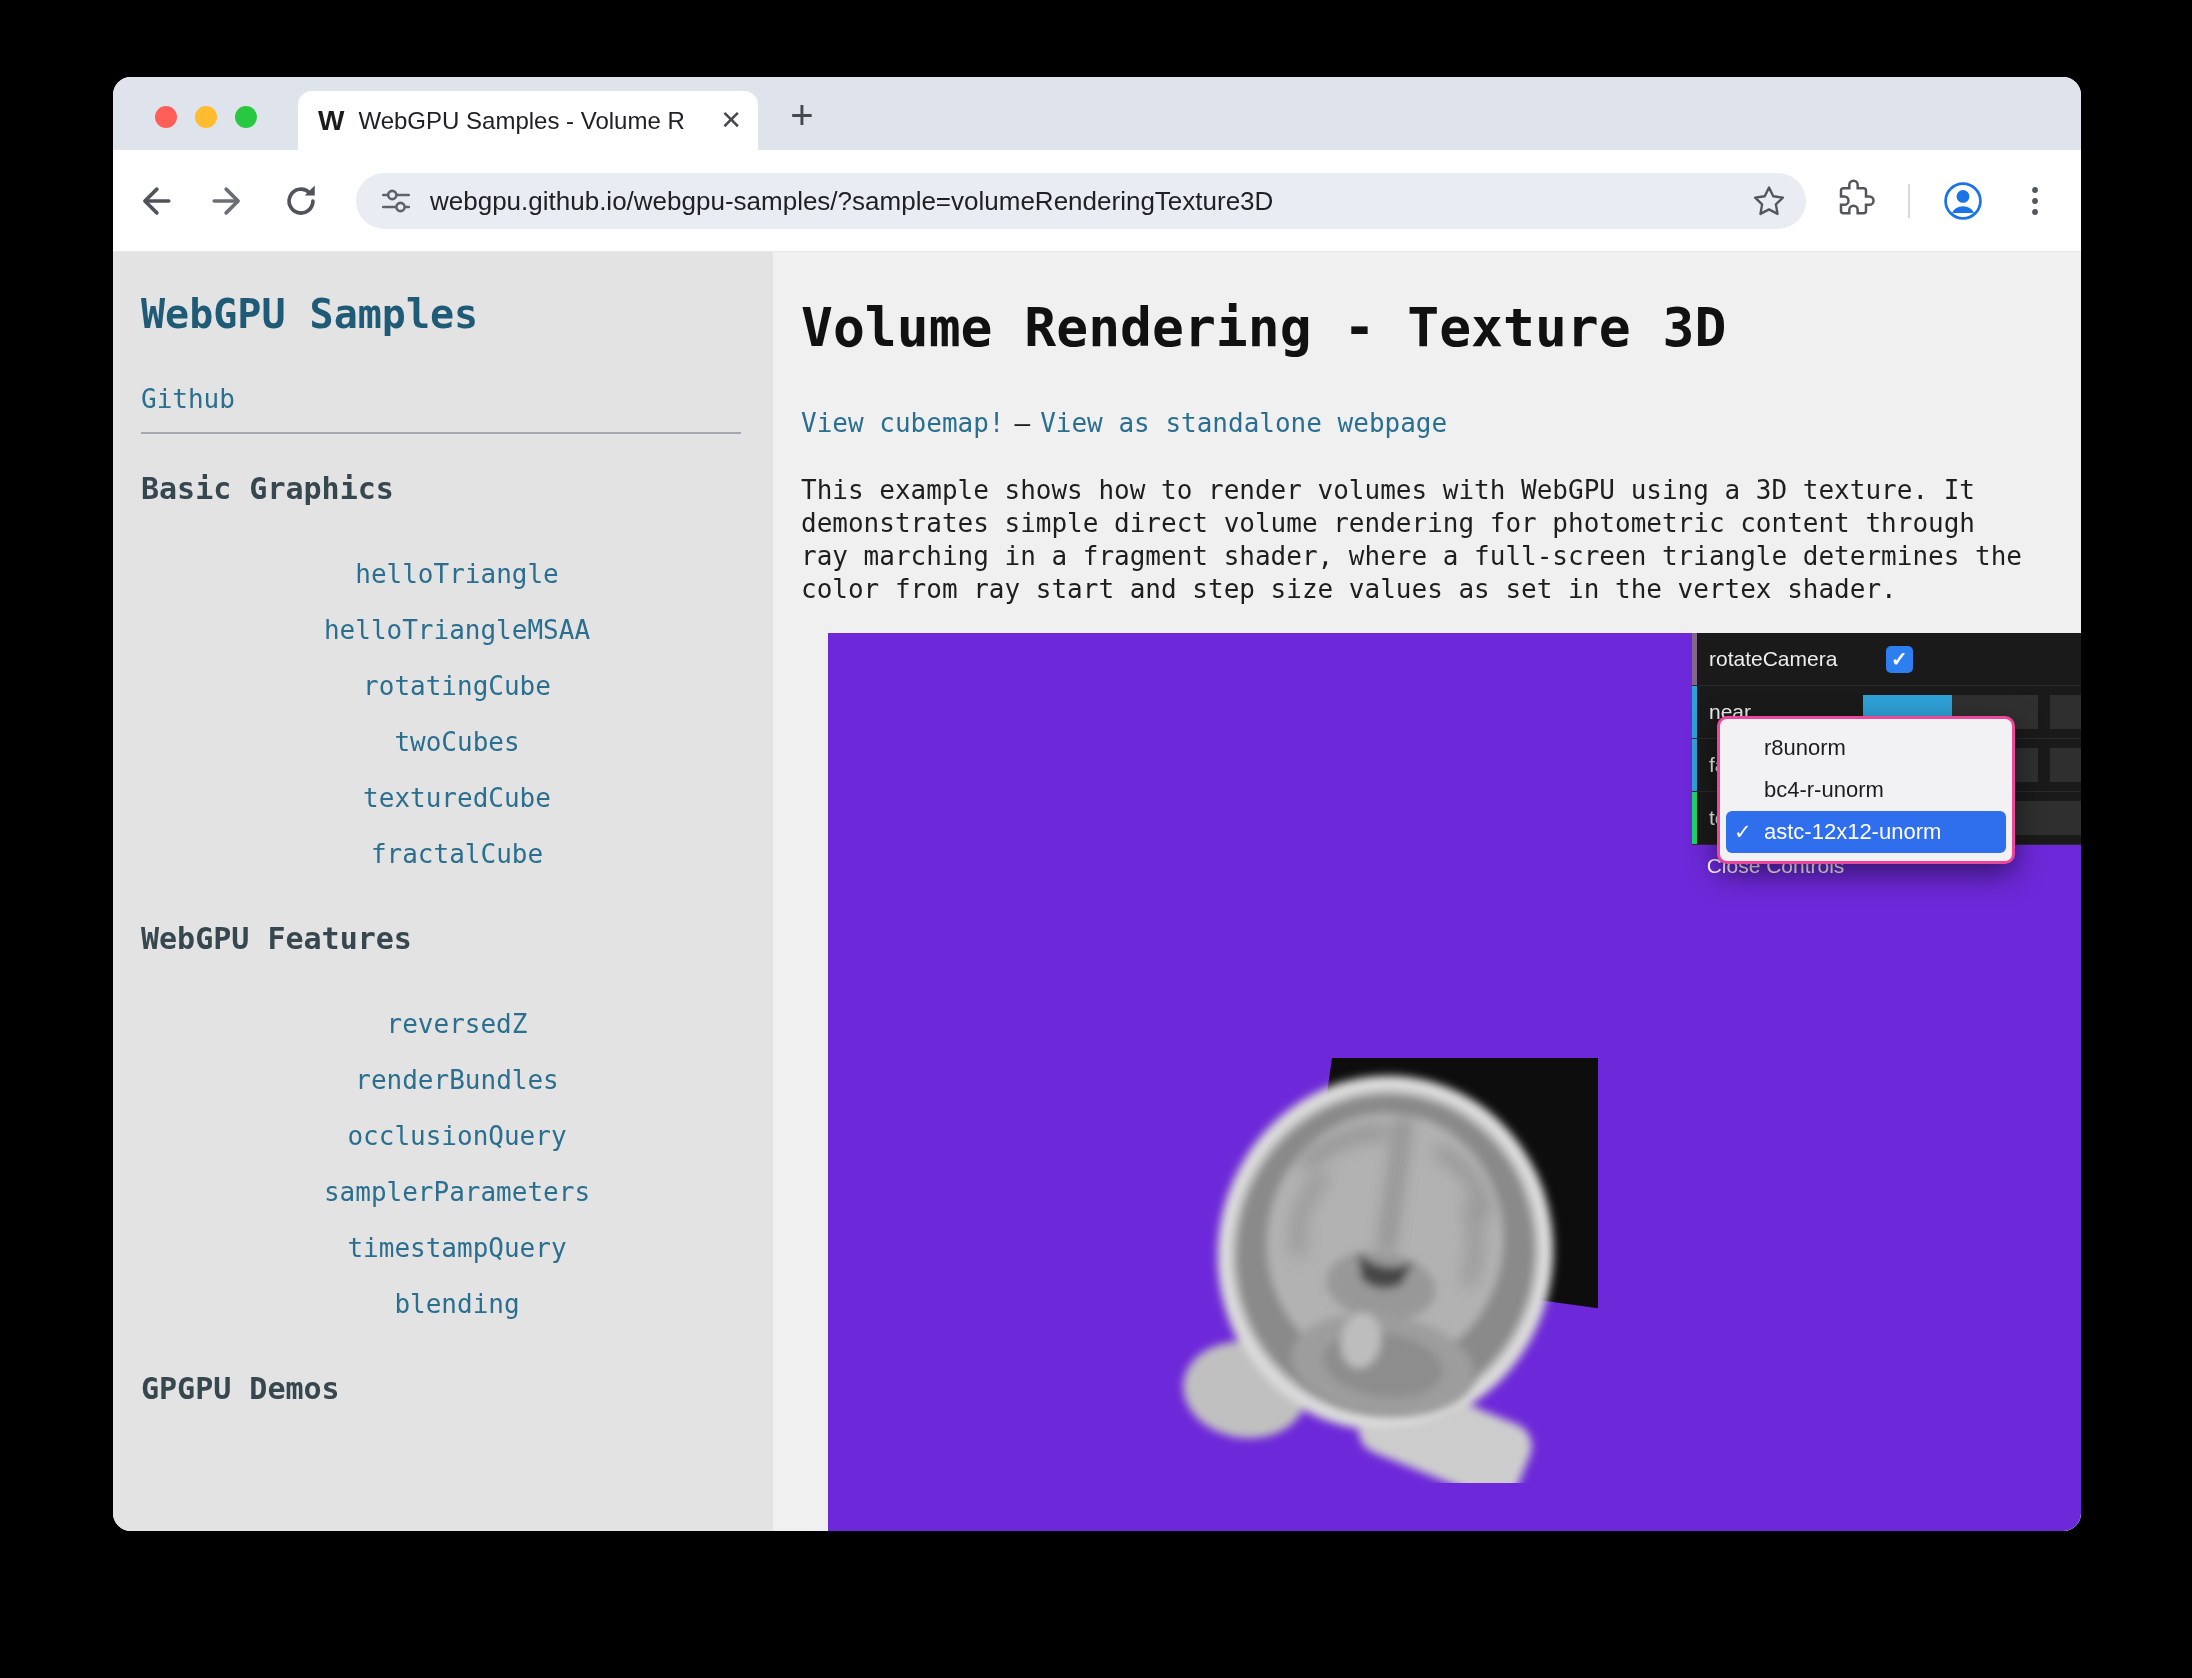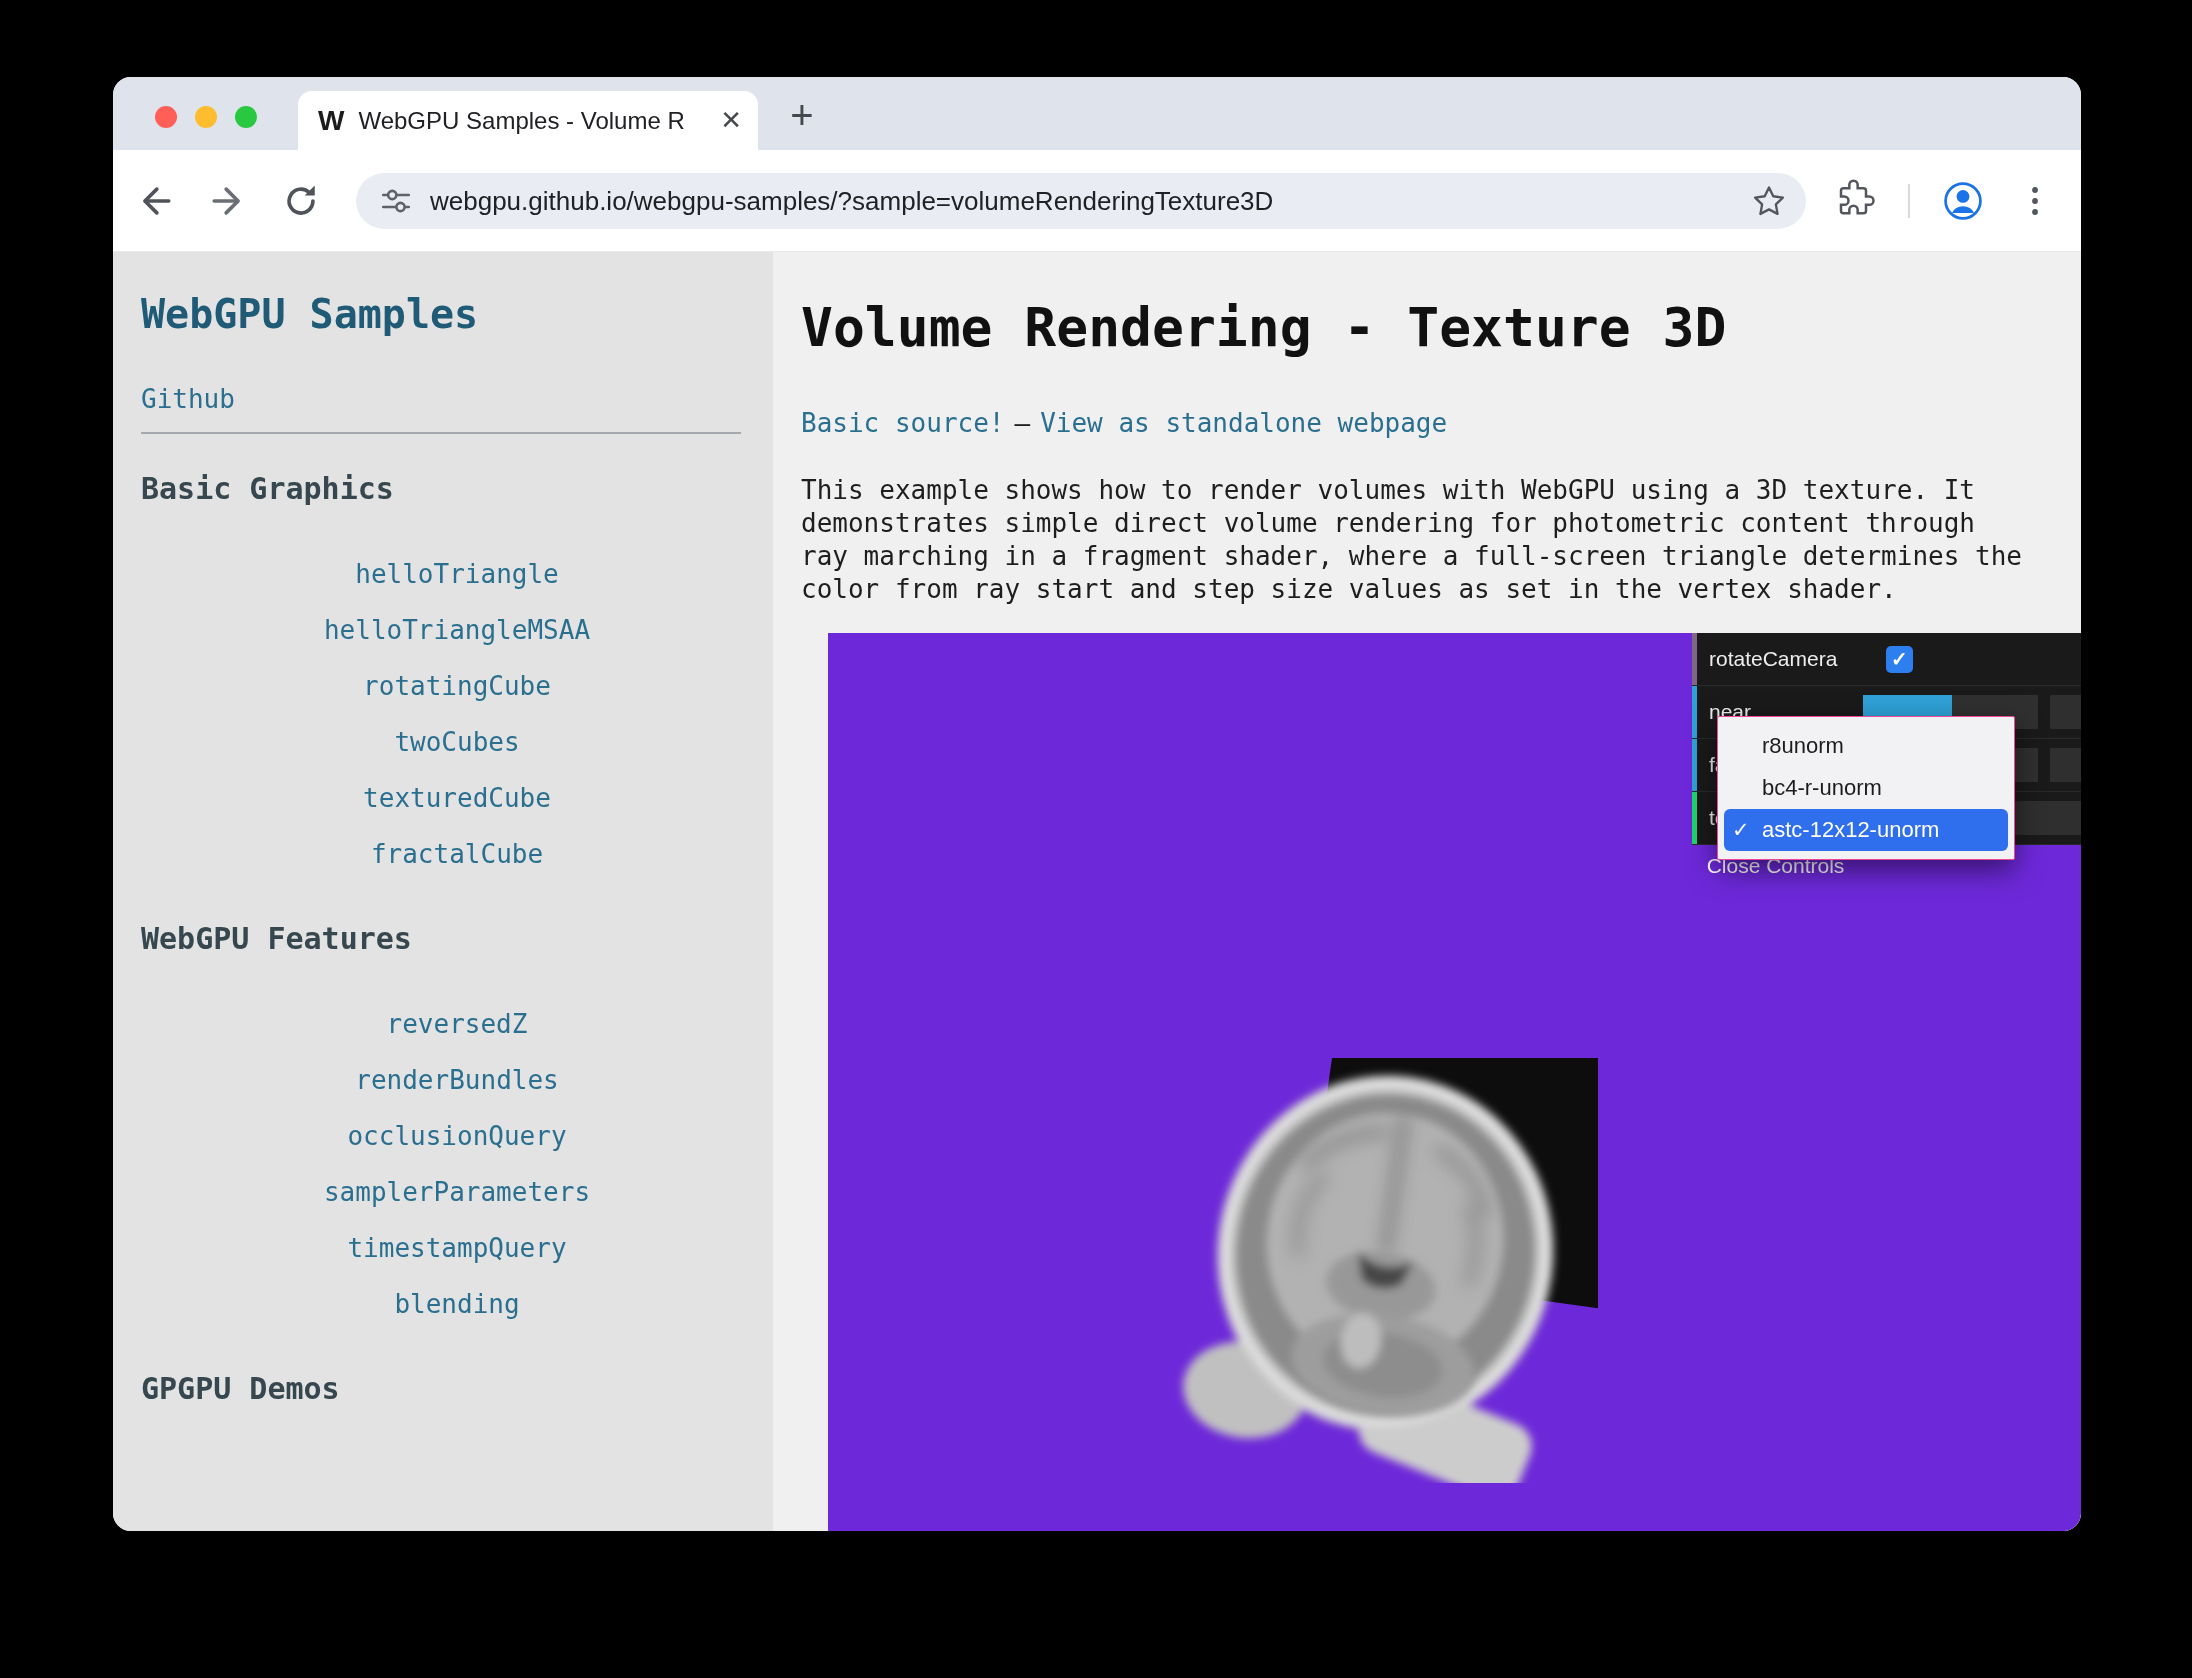--- a/index.html
+++ b/index.html
@@ -103,21 +103,21 @@
     margin-left:23px; width:27px; height:27px; border-radius:5px; background:#2d7ff0;
     color:#fff; font-size:20px; font-weight:bold; display:flex; align-items:center; justify-content:center;
   }
   .gui-slider { width:175px; height:34px; background:#303030; position:relative; }
   .gui-slider .fill { position:absolute; left:0; top:0; bottom:0; width:51%; background:#2FA1D6; }
   .gui-numbox { width:96px; height:34px; background:#2f2f2f; margin-left:12px; }
   .gui-selectbox { width:283px; height:34px; background:#2f2f2f; }
 
   .dropdown {
     position:absolute; left:889px; top:83px; width:298px; z-index:5;
-    background:#f2f2f4; border:1px solid #ec4899; border-radius:2px;
+    background:#f2f2f4; border:3px solid #ec4899; border-radius:10px;
     box-shadow:0 10px 28px rgba(0,0,0,.5); padding:8px 6px;
     font-family:"Liberation Sans", sans-serif;
   }
   .opt {
     height:42px; display:flex; align-items:center; padding:0 10px 0 8px;
     border-radius:6px; font-size:22px; color:#1c1c1e;
   }
   .opt .chk { width:30px; font-size:21px; }
   .opt.selected { background:#2f6fed; color:#fff; }
 
@@ -229,21 +229,21 @@
       </ul>
 
       <div class="section-heading">GPGPU Demos</div>
 
     </div>
 
     <div class="main">
       <h1 class="page-title">Volume Rendering - Texture 3D</h1>
 
       <div class="links-row">
-        <a href="#">Basic source!</a><span class="sep">—</span><a href="#">View as standalone webpage</a>
+        <a href="#">View cubemap!</a><span class="sep">—</span><a href="#">View as standalone webpage</a>
       </div>
 
       <div class="desc">
         <div>This example shows how to render volumes with WebGPU using a 3D texture. It</div>
         <div>demonstrates simple direct volume rendering for photometric content through</div>
         <div>ray marching in a fragment shader, where a full-screen triangle determines the</div>
         <div>color from ray start and step size values as set in the vertex shader.</div>
       </div>
 
       <div class="canvas">

